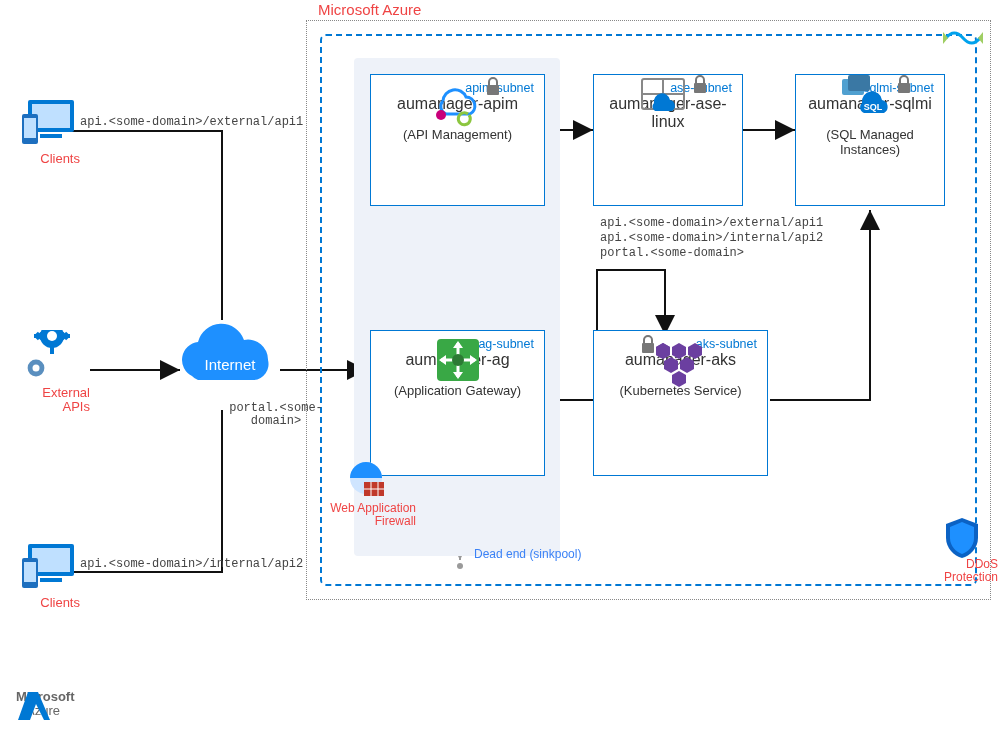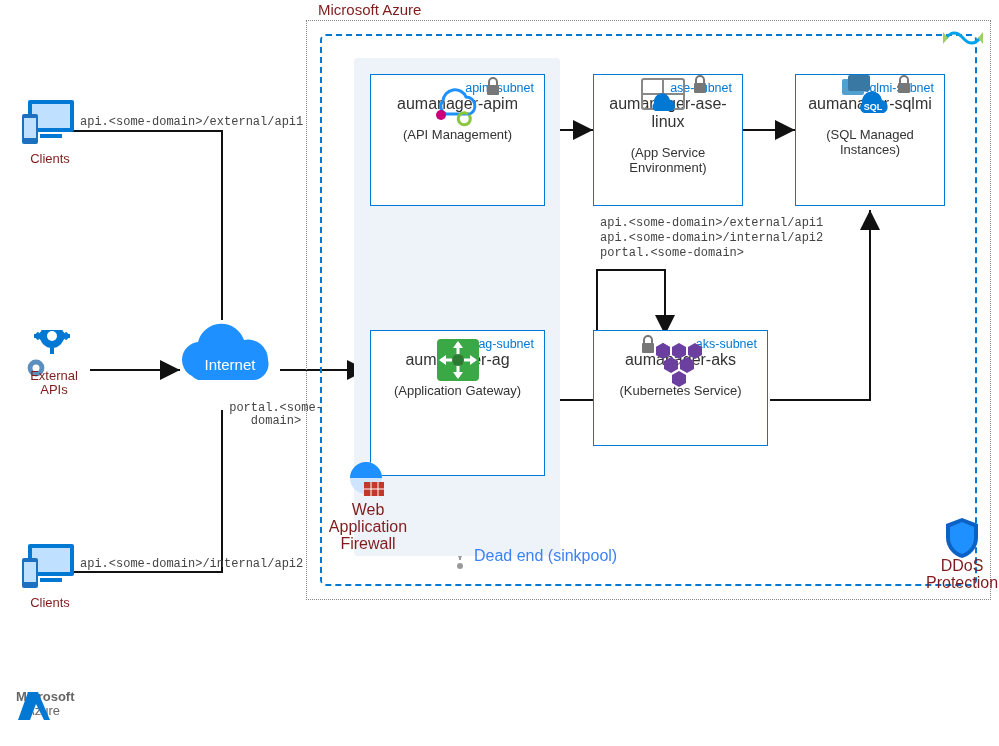--- a/index.html
+++ b/index.html
@@ -5,24 +5,24 @@
   html,body{margin:0;padding:0;font-family:"Segoe UI",Arial,sans-serif;font-size:13px;color:#333;background:#fff}
   .canvas{position:relative;width:999px;height:746px}
   .box{position:absolute;box-sizing:border-box}
   .azure-outer{border:1px dotted #888}
   .azure-inner{border:2px dashed #0078d4;border-radius:6px}
   .vnet-gw{background:#eef2f9;border-radius:4px}
   .subnet{border:1px solid #0078d4;background:#fff;text-align:center}
   .subnet-title{color:#0078d4;font-size:12.5px;padding:6px 10px 0 0;text-align:right}
   .svc-name{font-size:16px;margin-top:0}
   .svc-type{font-size:13px;margin-top:14px}
-  .label{position:absolute;font-size:13px;color:#7f1d1d;line-height:1.05}
+  .label{position:absolute;font-size:13px;color:#ef4444;line-height:1.05}
   .mono{font-family:Liberation Mono, monospace;font-size:12px;color:#444}
-  .tiny{font-size:16px}
-  .center{text-align:center}
+  .tiny{font-size:12px}
+  .center{text-align:right}
   svg{position:absolute;top:0;left:0;pointer-events:none}
   .az-logo{position:absolute;left:16px;top:690px;display:flex;align-items:center;gap:10px}
   .strong{font-weight:600}
 </style>
 </head>
 <body>
 
 <div class="canvas">
 
   <svg width="999" height="746">
@@ -94,22 +94,20 @@
         <line x1="21" y1="0" x2="21" y2="30" stroke="#888" stroke-width="2"></line>
           <line x1="0" y1="15" x2="42" y2="15" stroke="#888" stroke-width="2"></line>
         <path d="M12 24a8 8 0 0 1 16 -3 a6 6 0 0 1 2 11 h-17 a5 5 0 0 1 -1 -8" fill="#0078d4"></path>
       </g>
       <g transform="translate(98,0)" fill="#777">
           <rect x="2" y="8" width="12" height="10" rx="1"></rect>
           <path d="M4 8 v-3 a4 4 0 0 1 8 0 v3" fill="none" stroke="#777" stroke-width="2"></path>
         </g>
     </svg>
     <div class="svc-name">aumanager-ase-linux</div>
-    <div class="svc-type" style="white-space:pre-line">(App Service
-Environment)</div>
   </div>
 
   <div class="box subnet" style="left:795px;top:74px;width:150px;height:132px">
     <div class="subnet-title">sqlmi-subnet</div>
     <svg width="150" height="44">
       <g transform="translate(46,2)">
         <rect x="0" y="2" width="22" height="16" rx="2" fill="#50a0d0"></rect>
           <rect x="6" y="-2" width="22" height="16" rx="2" fill="#3a78a4"></rect>
         <path d="M20 26a10 10 0 0 1 20 -3 a7 7 0 0 1 2 13 h-20 a6 6 0 0 1 -2 -10" fill="#0078d4"></path>
         <text x="31" y="33" fill="#fff" font-size="9" font-weight="700" text-anchor="middle">SQL</text>
@@ -131,21 +129,21 @@
         <rect x="0" y="0" width="42" height="42" rx="4" fill="#39a845"></rect>
         <path d="M21 4 l0 34 M4 21 l34 0" stroke="#fff" stroke-width="3"></path>
         <path d="M21 2 l-5 7 h10 Z M21 40 l-5 -7 h10 Z M2 21 l7 -5 v10 Z M40 21 l-7 -5 v10 Z" fill="#fff"></path>
         <circle cx="21" cy="21" r="6" fill="#2c7a34"></circle>
       </g>
     </svg>
     <div class="svc-name">aumanager-ag</div>
     <div class="svc-type">(Application Gateway)</div>
   </div>
 
-  <div class="box subnet" style="left:593px;top:330px;width:175px;height:116px">
+  <div class="box subnet" style="left:593px;top:330px;width:175px;height:146px">
     <div class="subnet-title">aks-subnet</div>
     <svg width="175" height="58">
       <g transform="translate(62,12)" fill="#6b3fa0">
         <g id="hex">
             <polygon points="7,0 14,4 14,12 7,16 0,12 0,4"></polygon>
           </g>
         <use href="#hex" x="0" y="0"></use>
           <use href="#hex" x="16" y="0"></use>
           <use href="#hex" x="32" y="0"></use>
         <use href="#hex" x="8" y="14"></use>
@@ -199,21 +197,21 @@
         <rect x="7" y="5" width="4" height="8" transform="rotate(-45)"></rect>
             <rect x="-11" y="-13" width="4" height="8" transform="rotate(-45)"></rect>
           </g>
       </g>
       <g transform="translate(12,38) scale(0.7)" fill="#5a8fbf">
           <circle r="12"></circle>
           <circle r="5" fill="#fff"></circle>
         </g>
     </g>
   </svg>
-  <div class="label center" style="left:18px;top:369px;width:72px;white-space:pre-line">External
+  <div class="label center" style="left:18px;top:386px;width:72px;white-space:pre-line">External
 APIs</div>
 
   <svg style="left:344px;top:460px;width:44px;height:44px">
     <circle cx="22" cy="18" r="16" fill="#cfe5ff"></circle>
     <path d="M6 18 a16 16 0 0 1 32 0" fill="#1e90ff"></path>
     <g transform="translate(20,22)">
       <rect x="0" y="0" width="20" height="14" fill="#c0392b"></rect>
       <line x1="0" y1="7" x2="20" y2="7" stroke="#fff"></line>
         <line x1="7" y1="0" x2="7" y2="14" stroke="#fff"></line>
         <line x1="14" y1="0" x2="14" y2="14" stroke="#fff"></line>

